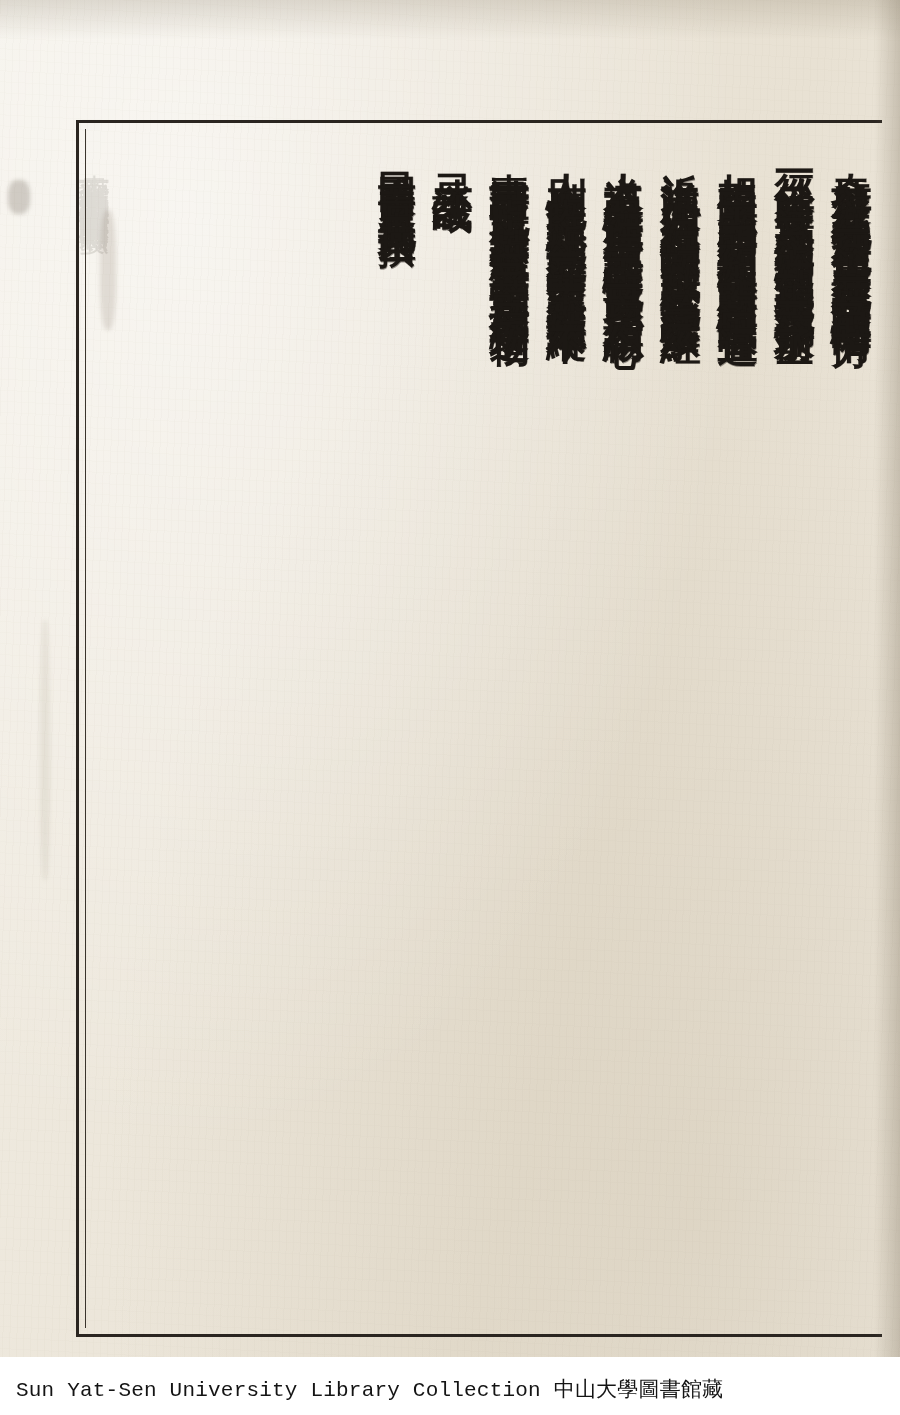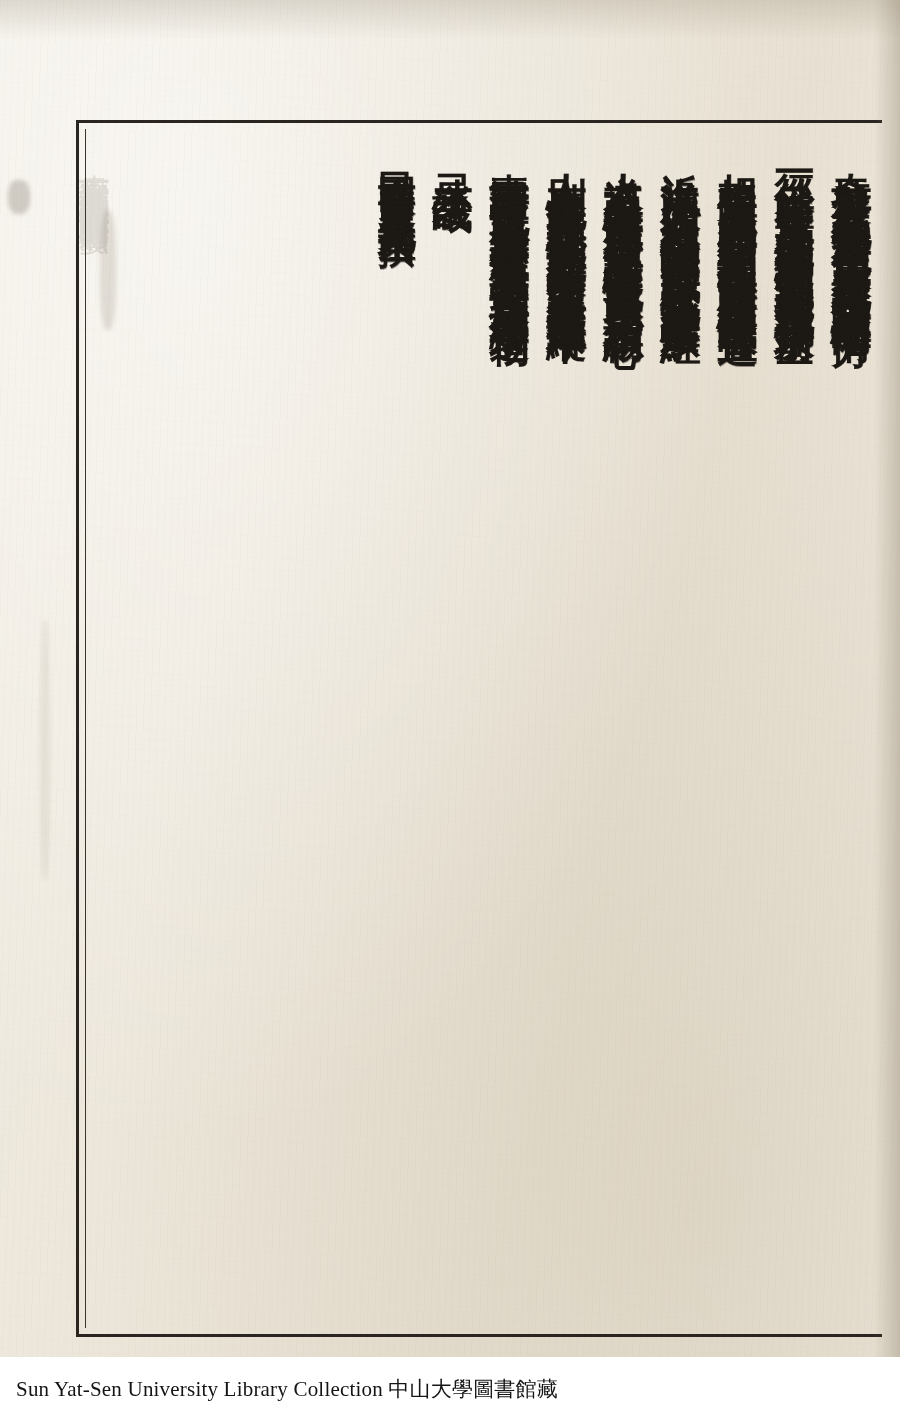--- a/index.html
+++ b/index.html
@@ -118,21 +118,21 @@
     bottom: 0;
     width: 900px;
     height: 58px;
     background: #ffffff;
     display: flex;
     align-items: center;
     padding-left: 16px;
     box-sizing: border-box;
   }
   #caption span {
-    font-family: Liberation Serif, serif;
+    font-family: Liberation Mono, monospace;
     font-size: 21px;
     color: #141414;
     letter-spacing: 0.2px;
     margin-top: 6px;
   }
   
   .smudge {
     position: absolute;
     pointer-events: none;
     border-radius: 40%;

